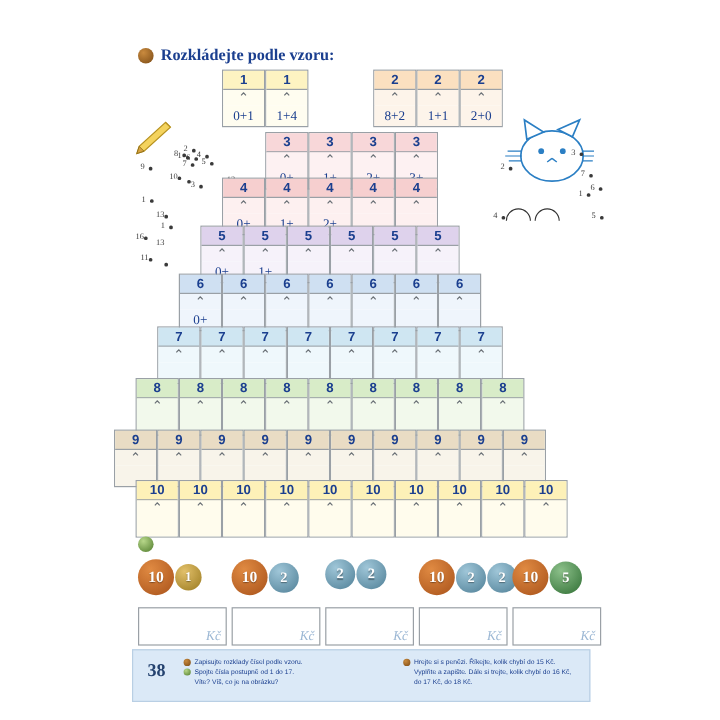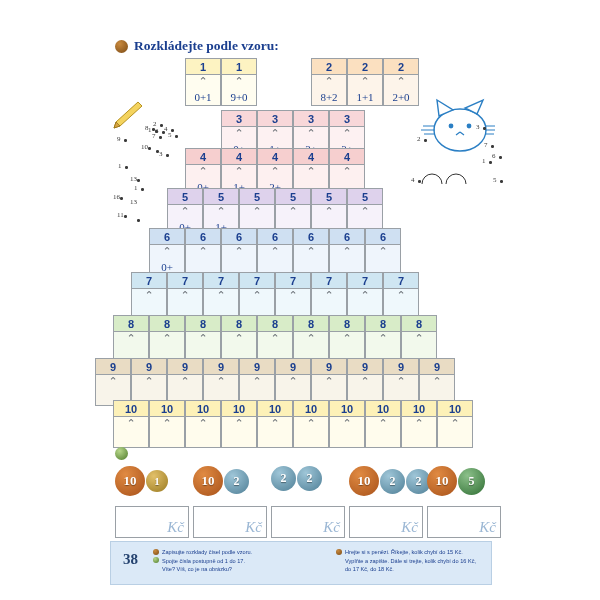--- a/index.html
+++ b/index.html
@@ -46,21 +46,21 @@
 
   
   .coinrow{position:absolute;left:115px;top:466px;width:375px;height:76px;}
   .moneygrp{position:absolute;top:0;display:flex;align-items:center;gap:1px;}
   .coin{border-radius:50%;display:flex;align-items:center;justify-content:center;font-weight:700;font-family:"Liberation Serif",serif;color:#fff;text-shadow:0 1px 1px rgba(0,0,0,.4);}
   .coin.c10{width:30px;height:30px;background:radial-gradient(circle at 35% 28%,#e08a42,#a8521a);font-size:13px;}
   .coin.c2{width:25px;height:25px;background:radial-gradient(circle at 35% 28%,#9fc6d8,#4f7f96);font-size:12px;}
   .coin.c5{width:27px;height:27px;background:radial-gradient(circle at 35% 28%,#8cc08a,#2f6e33);font-size:12px;}
   .coin.c1{width:22px;height:22px;background:radial-gradient(circle at 35% 28%,#e2c06a,#9a7a20);font-size:11px;}
   .answerbox{position:absolute;top:40px;width:72px;height:30px;border:1px solid #9aa0a6;background:#fff;}
-  .kc{position:absolute;right:4px;bottom:1px;font-size:15px;color:#9bb7d4;font-family:"Liberation Serif",serif;font-style:italic;}
+  .kc{position:absolute;right:4px;bottom:1px;font-size:11px;color:#9bb7d4;font-family:"Liberation Serif",serif;font-style:italic;}
 
   
   .footer{position:absolute;left:110px;top:541px;width:380px;height:42px;background:#dbe9f7;border:1px solid #b9cfe4;}
   .pageno{position:absolute;left:12px;top:9px;font-size:15px;font-weight:700;color:#24426f;font-family:"Liberation Serif",serif;}
   .fcol{position:absolute;top:6px;font-size:5.6px;line-height:1.55;color:#1b3f8f;font-family:"Liberation Sans",sans-serif;}
   .fline{display:flex;gap:3px;align-items:flex-start;}
   .fbullet{width:6px;height:6px;border-radius:50%;background:radial-gradient(circle at 35% 30%,#c98a3e,#7a4a15);flex:none;margin-top:.5px;}
   .fbullet.g{background:radial-gradient(circle at 35% 30%,#b7d78a,#4e7a2a);}
   .fsub{padding-left:9px;}
 
@@ -157,21 +157,21 @@
       <div class="row" style="left: 185px; top: 58px;">
         <div class="grp">
           <div class="cell c-yellow">
             <div class="top">1</div>
             <div class="mid">⌃</div>
             <div class="bot">0+1</div>
           </div>
           <div class="cell c-yellow">
             <div class="top">1</div>
             <div class="mid">⌃</div>
-            <div class="bot">9+0</div>
+            <div class="bot">1+4</div>
           </div>
         </div>
       </div>
       <div class="row" style="left: 311px; top: 58px;">
         <div class="grp">
           <div class="cell c-orange">
             <div class="top">2</div>
             <div class="mid">⌃</div>
             <div class="bot">8+2</div>
           </div>

